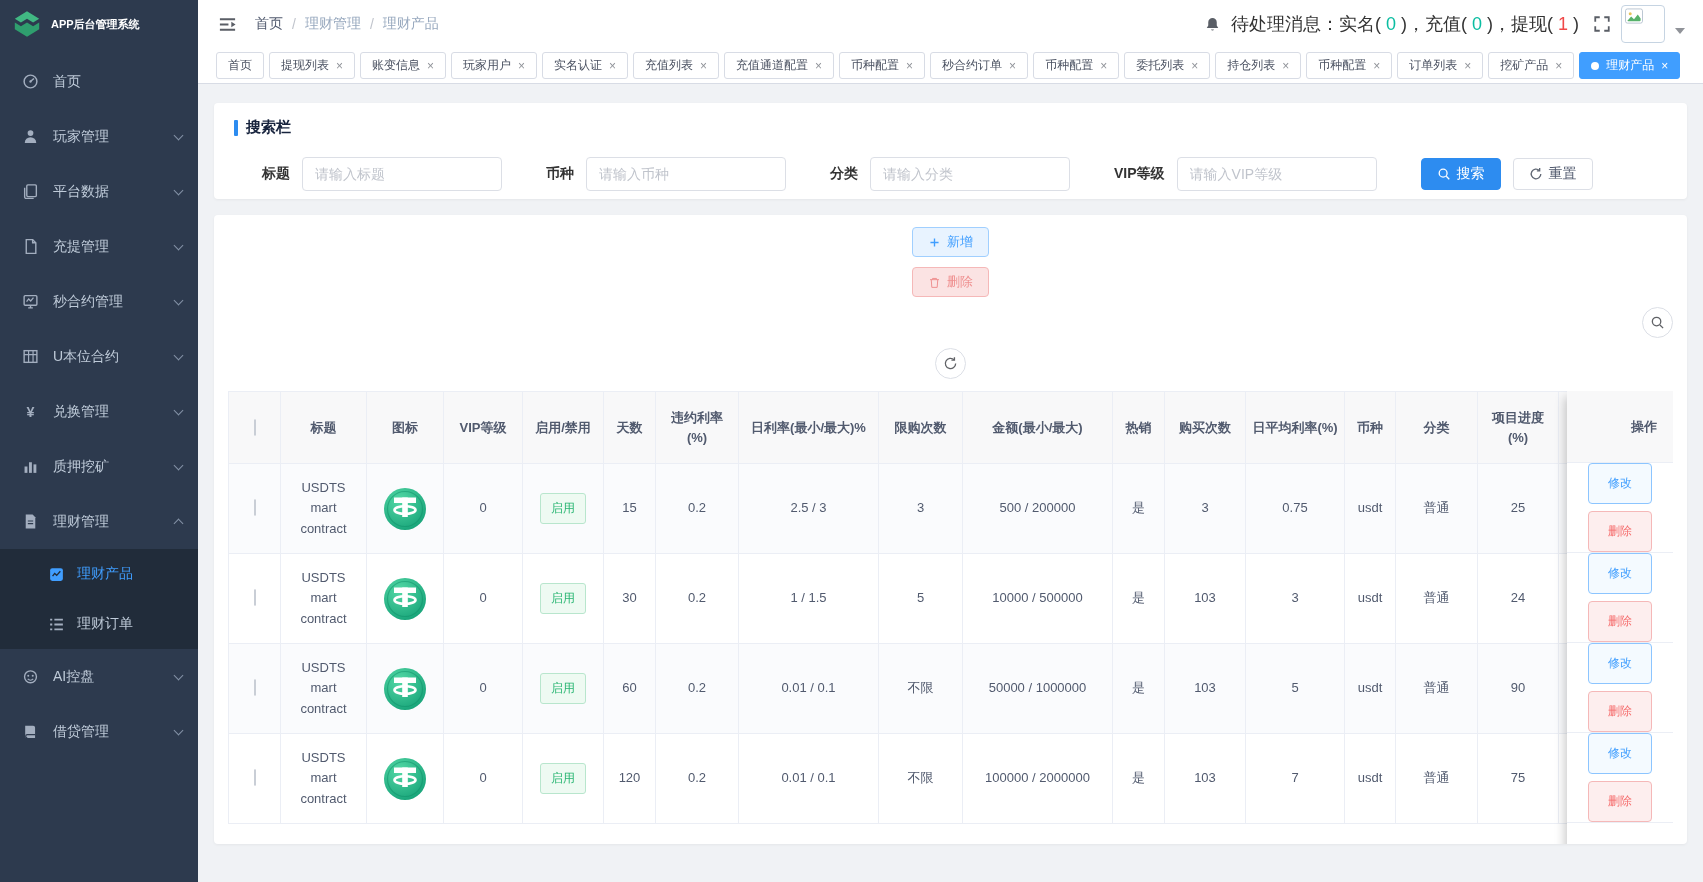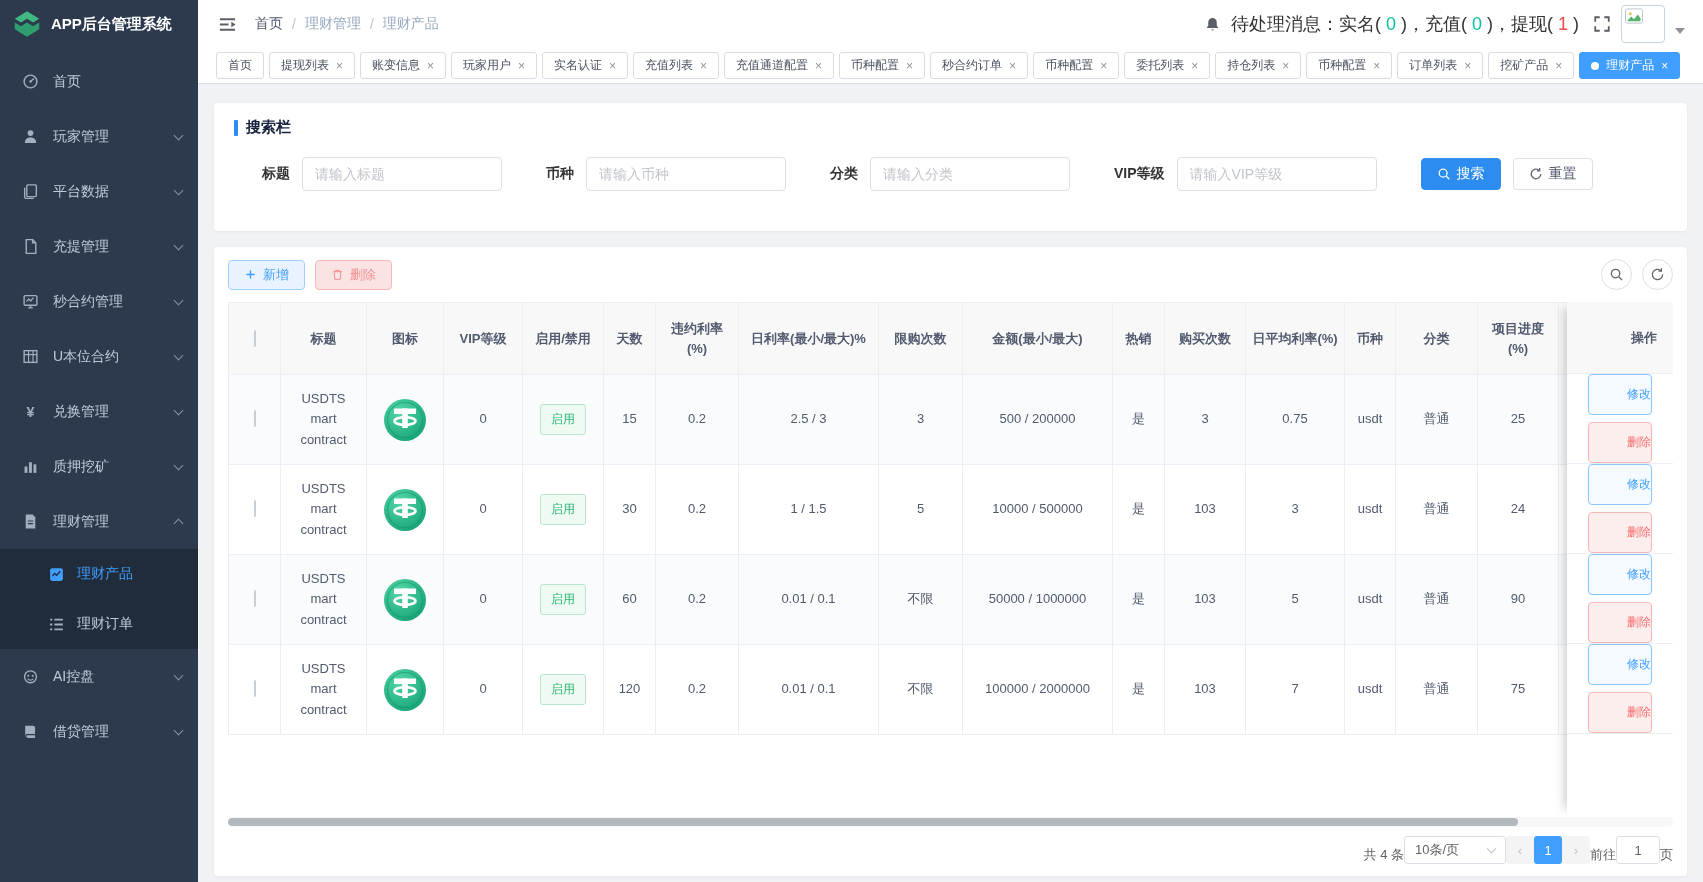--- a/index.html
+++ b/index.html
@@ -2,21 +2,21 @@
 <html><head>
 <meta charset="utf-8">
 <style>
   * { margin:0; padding:0; box-sizing:border-box; }
   html,body { width:1703px; height:882px; overflow:hidden; }
   body { font-family:"Liberation Sans","DejaVu Sans",sans-serif; background:#f0f2f5; font-size:14px; color:#515a6e; }
   .page { display:flex; width:100%; height:100%; }
 
   
   .sidebar { width:198px; background:#2d3a4e; flex-shrink:0; display:flex; flex-direction:column; overflow:hidden; }
-  .logo { height:48px; display:flex; align-items:center; gap:9px; padding-left:12px; color:#fff; font-weight:bold; font-size:15px; white-space:nowrap; }
+  .logo { height:48px; display:flex; align-items:center; gap:9px; padding-left:12px; color:#fff; font-weight:bold; font-size:11px; white-space:nowrap; }
   .menu { flex:1; padding-top:6px; }
   .menu-item { height:55px; display:flex; align-items:center; gap:14px; padding:0 16px 0 22px; color:#bfcbd9; font-size:14px; cursor:pointer; }
   .menu-item .mi-icon { width:17px; height:17px; color:#a3aebf; flex-shrink:0; display:flex; }
   .menu-item .mi-icon svg { width:100%; height:100%; }
   .chev { width:7px; height:7px; border-right:1.5px solid #8492a6; border-bottom:1.5px solid #8492a6; transform:rotate(45deg); margin-left:auto; margin-top:-3px; }
   .chev.up { transform:rotate(225deg); margin-top:4px; }
   .submenu { background:#212c3a; }
   .submenu .menu-item { height:50px; padding-left:48px; gap:12px; }
   .submenu .menu-item.active { color:#409eff; }
   .submenu .menu-item.active .mi-icon { color:#409eff; }
@@ -40,55 +40,55 @@
   .tabbar { height:36px; background:#fff; border-bottom:1px solid #d8dce5; display:flex; align-items:center; gap:5px; padding:0 18px; flex-shrink:0; }
   .tab { height:27px; border:1px solid #d8dce5; border-radius:3px; background:#fff; display:flex; align-items:center; gap:7px; padding:0 11px; font-size:12px; color:#495060; cursor:pointer; white-space:nowrap; }
   .tab .tab-close { color:#909399; font-size:12px; line-height:1; }
   .tab.active { background:#409eff; border-color:#409eff; color:#fff; }
   .tab.active .tab-close { color:#fff; }
   .tab-dot { width:8px; height:8px; border-radius:50%; background:#fff; }
 
   
   .content { flex:1; padding:19px 16px 0 16px; overflow:hidden; display:flex; flex-direction:column; }
   .card { background:#fff; border-radius:4px; box-shadow:0 1px 3px rgba(0,0,0,.05); }
-  .search-card { height:128px; padding:15px 20px 4px 20px; flex-shrink:0; }
+  .search-card { height:96px; padding:15px 20px 4px 20px; flex-shrink:0; }
   .card-title { display:flex; align-items:center; gap:8px; font-size:15px; font-weight:bold; color:#17233d; }
   .title-bar { width:4px; height:16px; background:#2d8cf0; border-radius:1px; }
   .search-row { display:flex; align-items:center; margin-top:20px; padding-left:28px; }
   .field { display:flex; align-items:center; margin-right:44px; }
   .field label { font-weight:bold; color:#333; margin-right:12px; white-space:nowrap; }
   .field input { width:200px; height:34px; border:1px solid #dcdfe6; border-radius:4px; padding:0 12px; font-size:14px; color:#606266; outline:none; font-family:inherit; }
   .field input::placeholder { color:#c0c4cc; }
   .btn { height:32px; border-radius:4px; border:1px solid #dcdfe6; background:#fff; font-size:14px; color:#515a6e; display:inline-flex; align-items:center; gap:6px; padding:0 15px; cursor:pointer; font-family:inherit; }
   .btn-primary { background:#2d8cf0; border-color:#2d8cf0; color:#fff; }
   .btn-reset { margin-left:12px; }
 
   
   .table-card { margin-top:16px; height:629px; padding:12px 14px 12px 14px; display:flex; flex-direction:column; overflow:hidden; }
-  .toolbar { display:flex; align-items:center; gap:10px; flex-shrink:0; }
+  .toolbar { display:flex; align-items:center; gap:10px; flex-shrink:0;flex-direction:column; }
   .btn-add { height:30px; background:#e8f3ff; border:1px solid #a0cfff; color:#409eff; font-size:13px; }
   .btn-del { height:30px; background:#fbe3e3; border:1px solid #f5b8b8; color:#ef8f8f; font-size:13px; }
   .circle-btn { width:31px; height:31px; border-radius:50%; border:1px solid #dcdfe6; background:#fff; color:#606266; display:flex; align-items:center; justify-content:center; cursor:pointer; }
   .circle-btn.first { margin-left:auto; }
 
   .table-wrap { position:relative; margin-top:12px; height:513px; flex-shrink:0; overflow:hidden; }
   table { border-collapse:collapse; table-layout:fixed; width:1390px; border-top:1px solid #ebeef5; border-left:1px solid #ebeef5; }
   th,td { border-right:1px solid #ebeef5; border-bottom:1px solid #ebeef5; font-size:13px; text-align:center; padding:4px 6px; color:#515a6e; overflow:hidden; }
   thead th { height:72px; background:#f8f8f9; font-weight:bold; line-height:1.5; }
   tbody td { height:90px; background:#fff; line-height:1.55; }
   tbody tr.stripe td { background:#fafbfd; }
   td.cell-title { overflow-wrap:break-word; padding:4px 8px; }
   .checkbox { width:14px; height:14px; border:1px solid #c9ced6; border-radius:2px; background:#fff; margin:0 auto; cursor:pointer; }
   .badge-enabled { display:inline-block; padding:5px 10px; background:#eefaf2; border:1px solid #b8e6cd; border-radius:3px; color:#28b571; font-size:12px; }
   .coin-icon { width:44px; height:44px; display:inline-block; vertical-align:middle; }
 
   .op-col { position:absolute; top:0; right:0; width:106px; height:513px; background:#fff; box-shadow:-8px 0 10px -6px rgba(0,0,0,.22); }
   .op-head { height:72px; background:#f8f8f9; border-bottom:1px solid #ebeef5; display:flex; align-items:center; justify-content:center; font-weight:bold; font-size:13px; color:#515a6e;padding-left:48px; }
   .op-row { height:90px; border-bottom:1px solid #ebeef5; display:flex; flex-direction:column; align-items:center; justify-content:center; gap:7px; background:#fff; }
-  .btn-mini { width:64px; height:42px; border-radius:4px; font-size:12px; cursor:pointer; font-family:inherit;text-align:right; }
+  .btn-mini { width:64px; height:42px; border-radius:4px; font-size:12px; cursor:pointer; font-family:inherit; }
   .btn-mini.edit { background:#f4faff; border:1px solid #8cc5ff; color:#409eff; }
   .btn-mini.del { background:#fdeeee; border:1px solid #f5b8b8; color:#f56c6c; }
 
   .hscroll { height:10px; margin-top:2px; position:relative; background:#f7f7f8; border-radius:5px; flex-shrink:0; }
   .hscroll-thumb { position:absolute; left:0; top:1px; height:8px; width:1290px; background:#b4b8bf; border-radius:4px; cursor:pointer; }
 
   
   .pagination { margin-top:auto; display:flex; align-items:flex-end; justify-content:flex-end; gap:0; font-size:13px; color:#606266; flex-shrink:0; }
   .page-size { width:102px; height:28px; border:1px solid #dcdfe6; border-radius:3px; display:flex; align-items:center; justify-content:space-between; padding:0 10px; cursor:pointer; color:#606266; }
   .pchev { width:7px; height:7px; border-right:1.3px solid #c0c4cc; border-bottom:1.3px solid #c0c4cc; transform:rotate(45deg); margin-top:-3px; }

